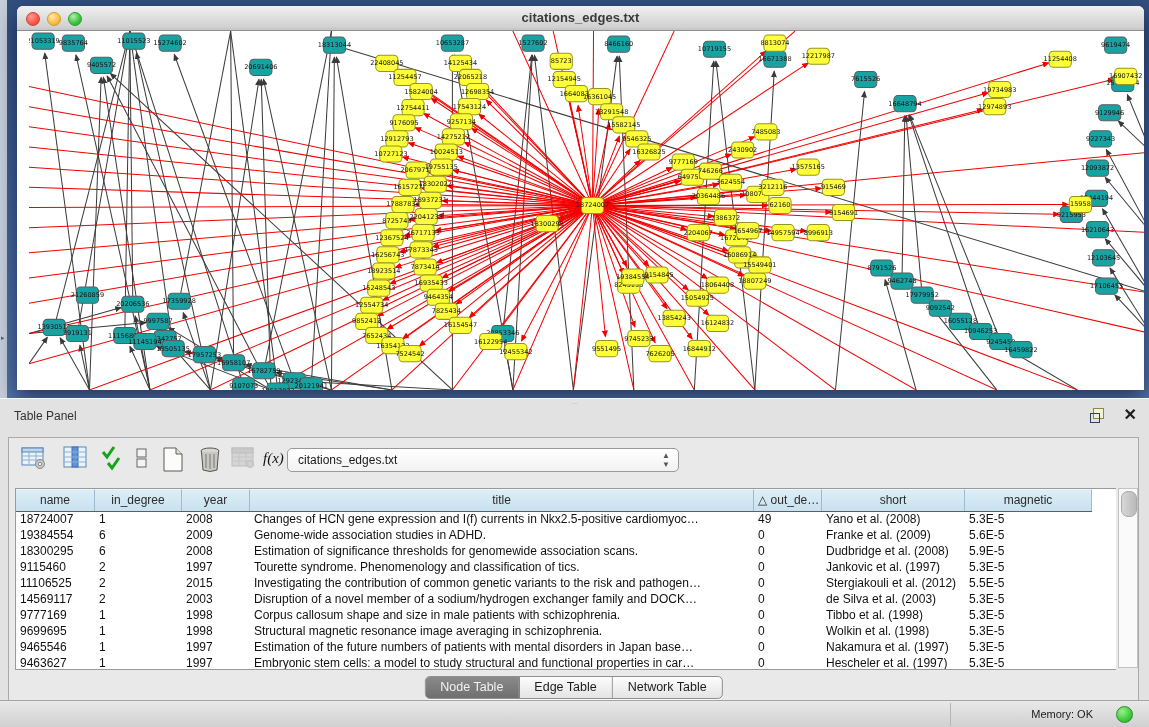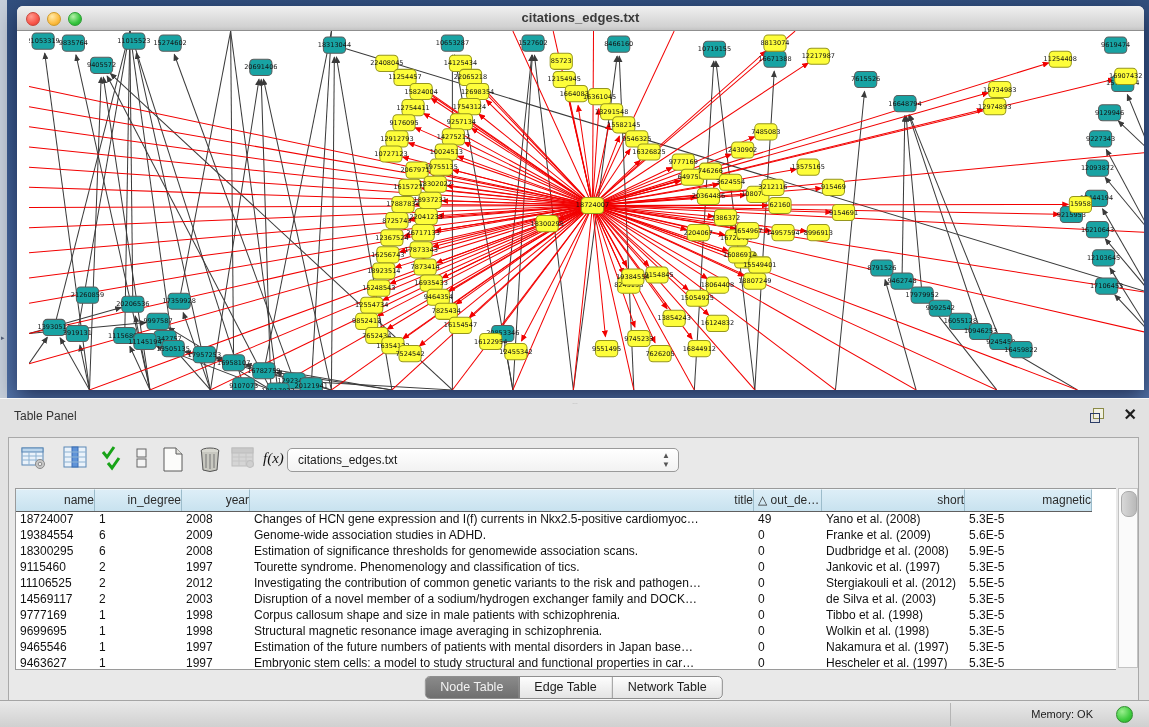--- a/index.html
+++ b/index.html
@@ -41,21 +41,21 @@
   .toolbar{position:absolute;left:0;top:4px;height:38px;width:100%;}
   .tb-icon{position:absolute;top:4px;}
   .fx{font-family:"Liberation Serif",serif;font-style:italic;font-size:15px;color:#111;}
   .dropdown{position:absolute;left:278px;top:6px;width:392px;height:24px;background:linear-gradient(180deg,#ffffff,#f2f2f2);
     border:1px solid #9a9a9a;border-radius:5px;box-sizing:border-box;}
   .dropdown .dval{position:absolute;left:10px;top:4px;font-size:12px;color:#1a1a1a;}
   .dropdown .stepper{position:absolute;right:8px;top:2px;font-size:8px;color:#555;line-height:9px;text-align:center;}
   
   .tableview{position:absolute;left:6px;top:50px;width:1101px;height:182px;background:#fff;border:1px solid #9a9a9a;border-right:none;box-sizing:border-box;}
   .thead{position:absolute;left:0;top:0;height:22px;display:flex;border-bottom:1px solid #5f5f5f;}
-  .th{box-sizing:border-box;height:22px;line-height:21px;font-size:12px;color:#2b2b2b;text-align:right;
+  .th{box-sizing:border-box;height:22px;line-height:21px;font-size:12px;color:#2b2b2b;text-align:center;
       background:linear-gradient(180deg,#ddeef7,#c8e2ef);border-right:1px solid #9cbccb;border-top:1px solid #eef7fb;
       overflow:hidden;white-space:nowrap;}
   .th.left{text-align:left;padding-left:4px;}
   .tbody{position:absolute;left:0;top:22px;right:0;bottom:0;overflow:hidden;}
   .trow{display:flex;height:16px;line-height:16px;}
   .td{box-sizing:border-box;font-size:12px;color:#111;padding-left:4px;overflow:hidden;white-space:nowrap;text-overflow:ellipsis;}
   .vscroll{position:absolute;left:1109px;top:50px;width:20px;height:180px;background:#fafafa;border:1px solid #c3c3c3;box-sizing:border-box;}
   .vthumb{position:absolute;left:2px;top:2px;width:14px;height:24px;background:linear-gradient(90deg,#d8d8d8,#b9b9b9);border:1px solid #a9a9a9;border-radius:7px;}
   
   .tabs{position:absolute;left:50%;transform:translateX(-50%);top:238px;display:flex;height:21px;
@@ -964,21 +964,21 @@
             <div class="td" style="width: 87px;">2</div>
             <div class="td" style="width: 68px;">1997</div>
             <div class="td" style="width: 504px;">Tourette syndrome. Phenomenology and classification of tics.</div>
             <div class="td" style="width: 68px;">0</div>
             <div class="td" style="width: 143px;">Jankovic et al. (1997)</div>
             <div class="td" style="width: 127px;">5.3E-5</div>
           </div>
           <div class="trow">
             <div class="td" style="width: 79px;">11106525</div>
             <div class="td" style="width: 87px;">2</div>
-            <div class="td" style="width: 68px;">2012</div>
+            <div class="td" style="width: 68px;">2015</div>
             <div class="td" style="width: 504px;">Investigating the contribution of common genetic variants to the risk and pathogen…</div>
             <div class="td" style="width: 68px;">0</div>
             <div class="td" style="width: 143px;">Stergiakouli et al. (2012)</div>
             <div class="td" style="width: 127px;">5.5E-5</div>
           </div>
           <div class="trow">
             <div class="td" style="width: 79px;">14569117</div>
             <div class="td" style="width: 87px;">2</div>
             <div class="td" style="width: 68px;">2003</div>
             <div class="td" style="width: 504px;">Disruption of a novel member of a sodium/hydrogen exchanger family and DOCK…</div>

